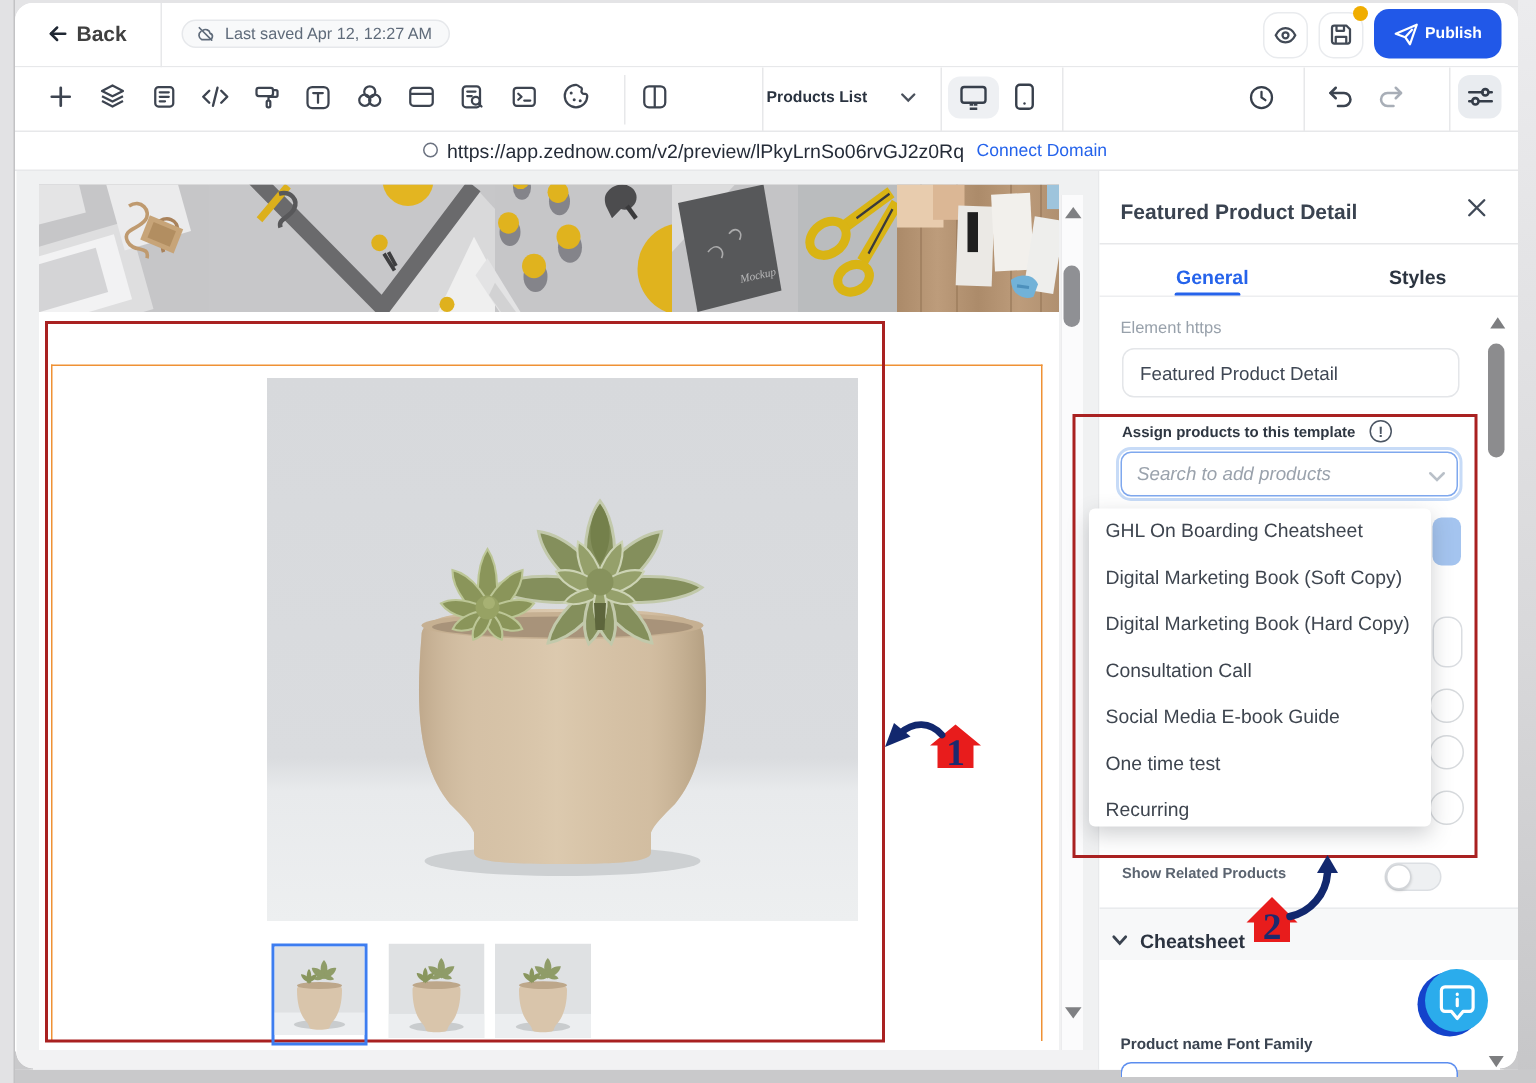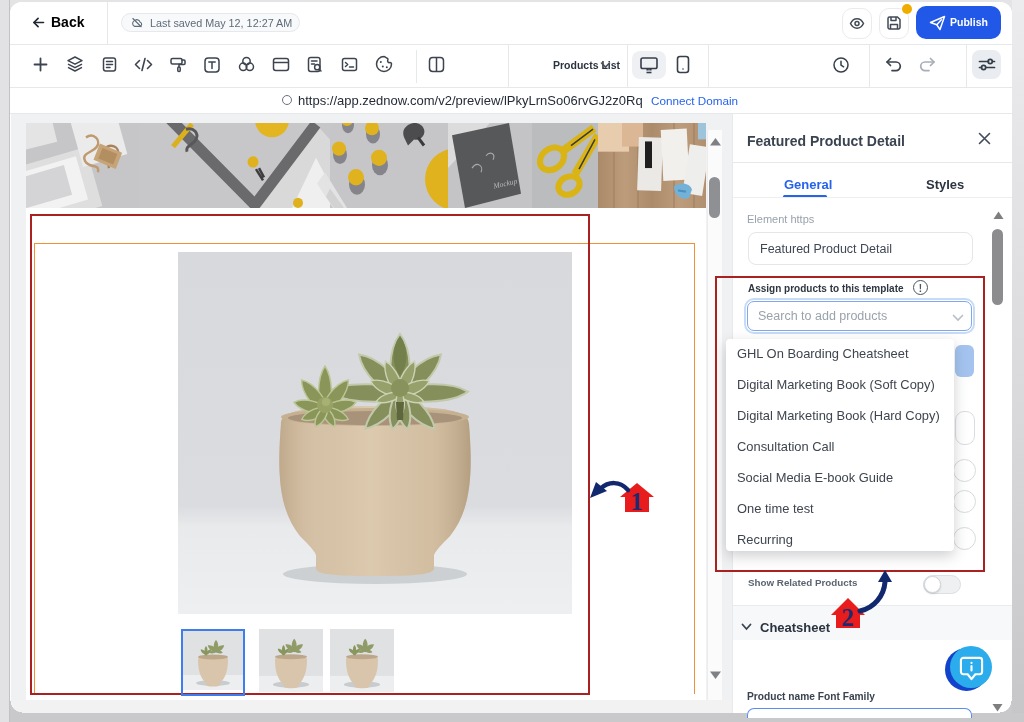--- a/index.html
+++ b/index.html
@@ -16,29 +16,29 @@
   <div class="abs" style="left:0;top:713px;width:1024px;height:9px;background:#c9c9cb;"></div>
   <div class="abs" style="left:0;top:0;width:10px;height:722px;background:#e2e2e4;border-right:1px solid #c2c2c4;"></div>
 
   <div class="abs" style="left:10px;top:2px;width:1002px;height:711px;background:#ffffff;border-radius:12px;"></div>
 
   <div class="abs" id="topbar" style="left:10px;top:2px;width:1002px;height:43px;border-bottom:1px solid #e7e8ea;border-radius:12px 12px 0 0;background:#fff;"></div>
   <svg class="abs" style="left:31px;top:15px" width="15" height="15" viewBox="0 0 18 18" fill="none" stroke="#1f2733" stroke-width="2" stroke-linecap="round" stroke-linejoin="round">
       <path d="M15 9H3.5"></path>
       <path d="M8.5 4L3.5 9l5 5"></path>
     </svg>
-  <div class="abs" style="left:51px;top:14px;font-size:14px;font-weight:bold;color:#000000;">Back</div>
+  <div class="abs" style="left:51px;top:14px;font-size:14px;font-weight:bold;color:#404040;">Back</div>
   <div class="abs" style="left:107px;top:2px;width:1px;height:43px;background:#e7e8ea;"></div>
   <div class="abs" style="left:121px;top:13px;width:179px;height:19px;background:#f8f9fa;border:1px solid #e6e8eb;border-radius:10px;"></div>
   <svg class="abs" style="left:131px;top:17px" width="12" height="12" viewBox="0 0 16 16" fill="none" stroke="#5f6b7a" stroke-width="1.5" stroke-linecap="round" stroke-linejoin="round">
       <path d="M5 12.5h6.5a2.8 2.8 0 0 0 .6-5.5 4.2 4.2 0 0 0-6.5-2.7"></path>
       <path d="M4 5.2A4.2 4.2 0 0 0 4.5 12.4"></path>
       <path d="M2.5 2l11 11"></path>
     </svg>
-  <div class="abs" style="left:150px;top:17px;font-size:10.8px;color:#5f6b7a;">Last saved May 12, 12:27 AM</div>
+  <div class="abs" style="left:150px;top:17px;font-size:10.8px;color:#5f6b7a;">Last saved Apr 12, 12:27 AM</div>
   <div class="abs" style="left:842px;top:8px;width:30px;height:31px;border:1px solid #e9ebee;border-radius:10px;background:#fff;"></div>
   <svg class="abs" style="left:849px;top:16px" width="16" height="15" viewBox="0 0 16 15" fill="none" stroke="#424a56" stroke-width="1.5">
       <path d="M1.5 7.5C3 4.4 5.4 2.8 8 2.8s5 1.6 6.5 4.7c-1.5 3.1-3.9 4.7-6.5 4.7s-5-1.6-6.5-4.7z"></path>
       <circle cx="8" cy="7.5" r="2"></circle>
     </svg>
   <div class="abs" style="left:879px;top:8px;width:30px;height:31px;border:1px solid #e9ebee;border-radius:10px;background:#fff;"></div>
   <svg class="abs" style="left:886px;top:15px" width="16" height="16" viewBox="0 0 16 16" fill="none" stroke="#424a56" stroke-width="1.5" stroke-linejoin="round">
       <path d="M2 3.5A1.5 1.5 0 0 1 3.5 2h8L14 4.5v8a1.5 1.5 0 0 1-1.5 1.5h-9A1.5 1.5 0 0 1 2 12.5z"></path>
       <path d="M5 2v3.5h5V2"></path>
       <path d="M4.5 14v-4.5h7V14"></path>
@@ -104,21 +104,21 @@
         <circle cx="7.8" cy="11.5" r="1" fill="#3d4450" stroke="none"></circle>
         <circle cx="11.8" cy="12.2" r="1" fill="#3d4450" stroke="none"></circle>
       </svg>
     <svg class="abs" style="left:428px;top:56px" width="17" height="17" viewBox="0 0 17 17" fill="none" stroke="#3d4450" stroke-width="1.5">
         <rect x="1.5" y="1.5" width="14" height="14" rx="3.2"></rect>
         <path d="M8.5 1.5v14"></path>
       </svg>
   </div>
   <div class="abs" style="left:416px;top:50px;width:1px;height:33px;background:#e7e8ea;"></div>
   <div class="abs" style="left:508px;top:45px;width:1px;height:43px;background:#e7e8ea;"></div>
-  <div class="abs" style="left:553px;top:59px;font-size:10.5px;font-weight:bold;color:#2a3340;">Products List</div>
+  <div class="abs" style="left:511px;top:59px;font-size:10.5px;font-weight:bold;color:#2a3340;">Products List</div>
   <svg class="abs" style="left:600px;top:61px" width="11" height="8" viewBox="0 0 11 8" fill="none" stroke="#4a515c" stroke-width="1.6" stroke-linecap="round">
       <path d="M1.5 2l4 4 4-4"></path>
     </svg>
   <div class="abs" style="left:627px;top:45px;width:1px;height:43px;background:#e7e8ea;"></div>
   <div class="abs" style="left:632px;top:51px;width:34px;height:28px;background:#eef0f3;border-radius:8px;"></div>
   <svg class="abs" style="left:639px;top:56px" width="20" height="18" viewBox="0 0 20 18" fill="none" stroke="#373f4b" stroke-width="1.6" stroke-linejoin="round">
       <rect x="2" y="2" width="16" height="10.5" rx="1.8"></rect>
       <path d="M7.5 16.5h5"></path>
       <path d="M8.6 12.5v2M11.4 12.5v2" stroke-width="2.4"></path>
     </svg>
@@ -398,21 +398,21 @@
   <div class="abs" style="left:955px;top:345px;width:19px;height:32px;background:#a4c4ef;border-radius:6px;"></div>
   <div class="abs" style="left:955px;top:411px;width:20px;height:34px;background:#fff;border:1px solid #dadde1;border-radius:9px;"></div>
   <div class="abs" style="left:953px;top:459px;width:23px;height:23px;background:#fff;border:1px solid #d7dadd;border-radius:50%;"></div>
   <div class="abs" style="left:953px;top:490px;width:23px;height:23px;background:#fff;border:1px solid #d7dadd;border-radius:50%;"></div>
   <div class="abs" style="left:953px;top:527px;width:23px;height:23px;background:#fff;border:1px solid #d7dadd;border-radius:50%;"></div>
 
   <div class="abs" style="left:748px;top:283px;font-size:10px;font-weight:bold;color:#2f3742;">Assign products to this template</div>
   <div class="abs" style="left:913px;top:280px;width:15px;height:15px;border:1.6px solid #4b5563;border-radius:50%;text-align:center;font-size:10px;font-weight:bold;color:#4b5563;line-height:15px;">!</div>
   <div class="abs" style="left:744px;top:298px;width:231px;height:36px;border:2.5px solid #c7dbf7;border-radius:10px;"></div>
   <div class="abs" style="left:747px;top:301px;width:225px;height:30px;background:#fff;border:1.5px solid #7fa8ee;border-radius:7px;"></div>
-  <div class="abs" style="left:758px;top:309px;font-size:12.5px;color:#9aa2ac;">Search to add products</div>
+  <div class="abs" style="left:758px;top:309px;font-size:12.5px;color:#9aa2ac;font-style:italic;">Search to add products</div>
   <svg class="abs" style="left:952px;top:314px" width="12" height="8" viewBox="0 0 12 8" fill="none" stroke="#b9c0c8" stroke-width="1.7" stroke-linecap="round">
       <path d="M1.5 1.5L6 6l4.5-4.5"></path>
     </svg>
 
   <div class="abs" style="left:726px;top:339px;width:228px;height:212px;background:#fff;border-radius:4px;box-shadow:0 5px 14px rgba(60,64,70,0.25);"></div>
   <div id="dditems" style="position:absolute;left:737px;top:339px;width:220px;font-size:12.9px;color:#3e454f;">
     <div style="position:absolute;top:7px;">GHL On Boarding Cheatsheet</div>
     <div style="position:absolute;top:38px;">Digital Marketing Book (Soft Copy)</div>
     <div style="position:absolute;top:69px;">Digital Marketing Book (Hard Copy)</div>
     <div style="position:absolute;top:100px;">Consultation Call</div>

